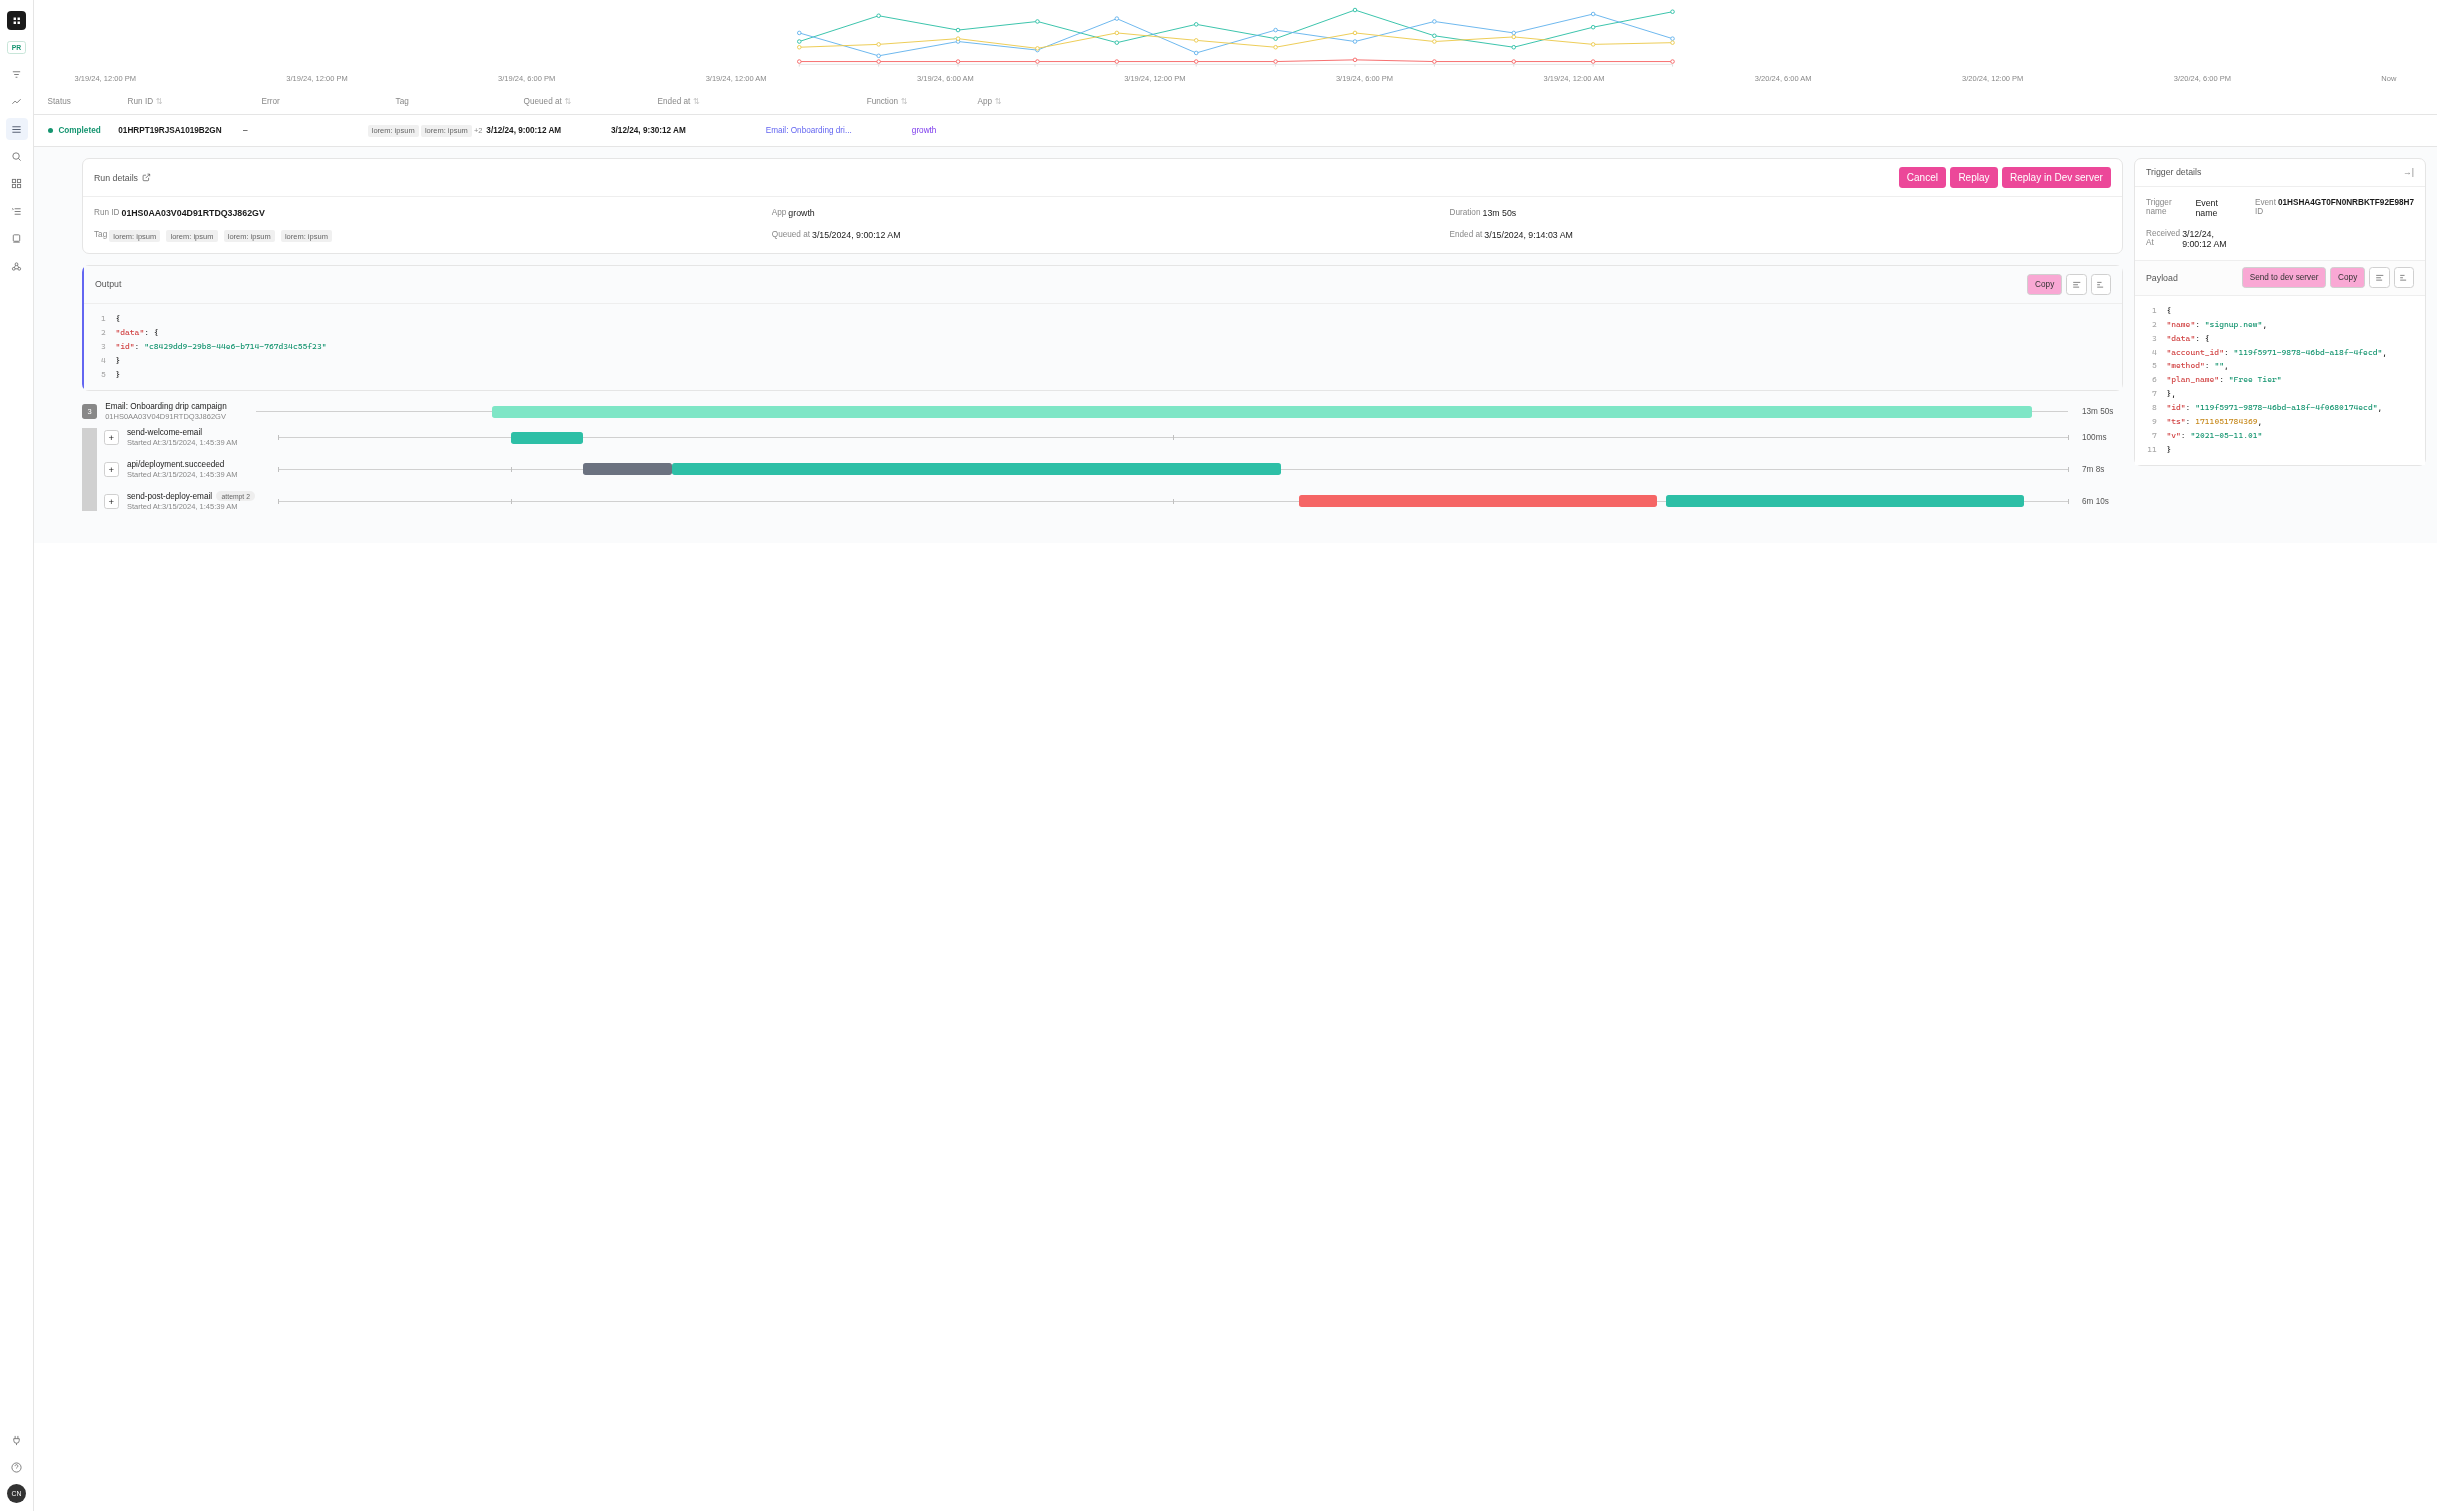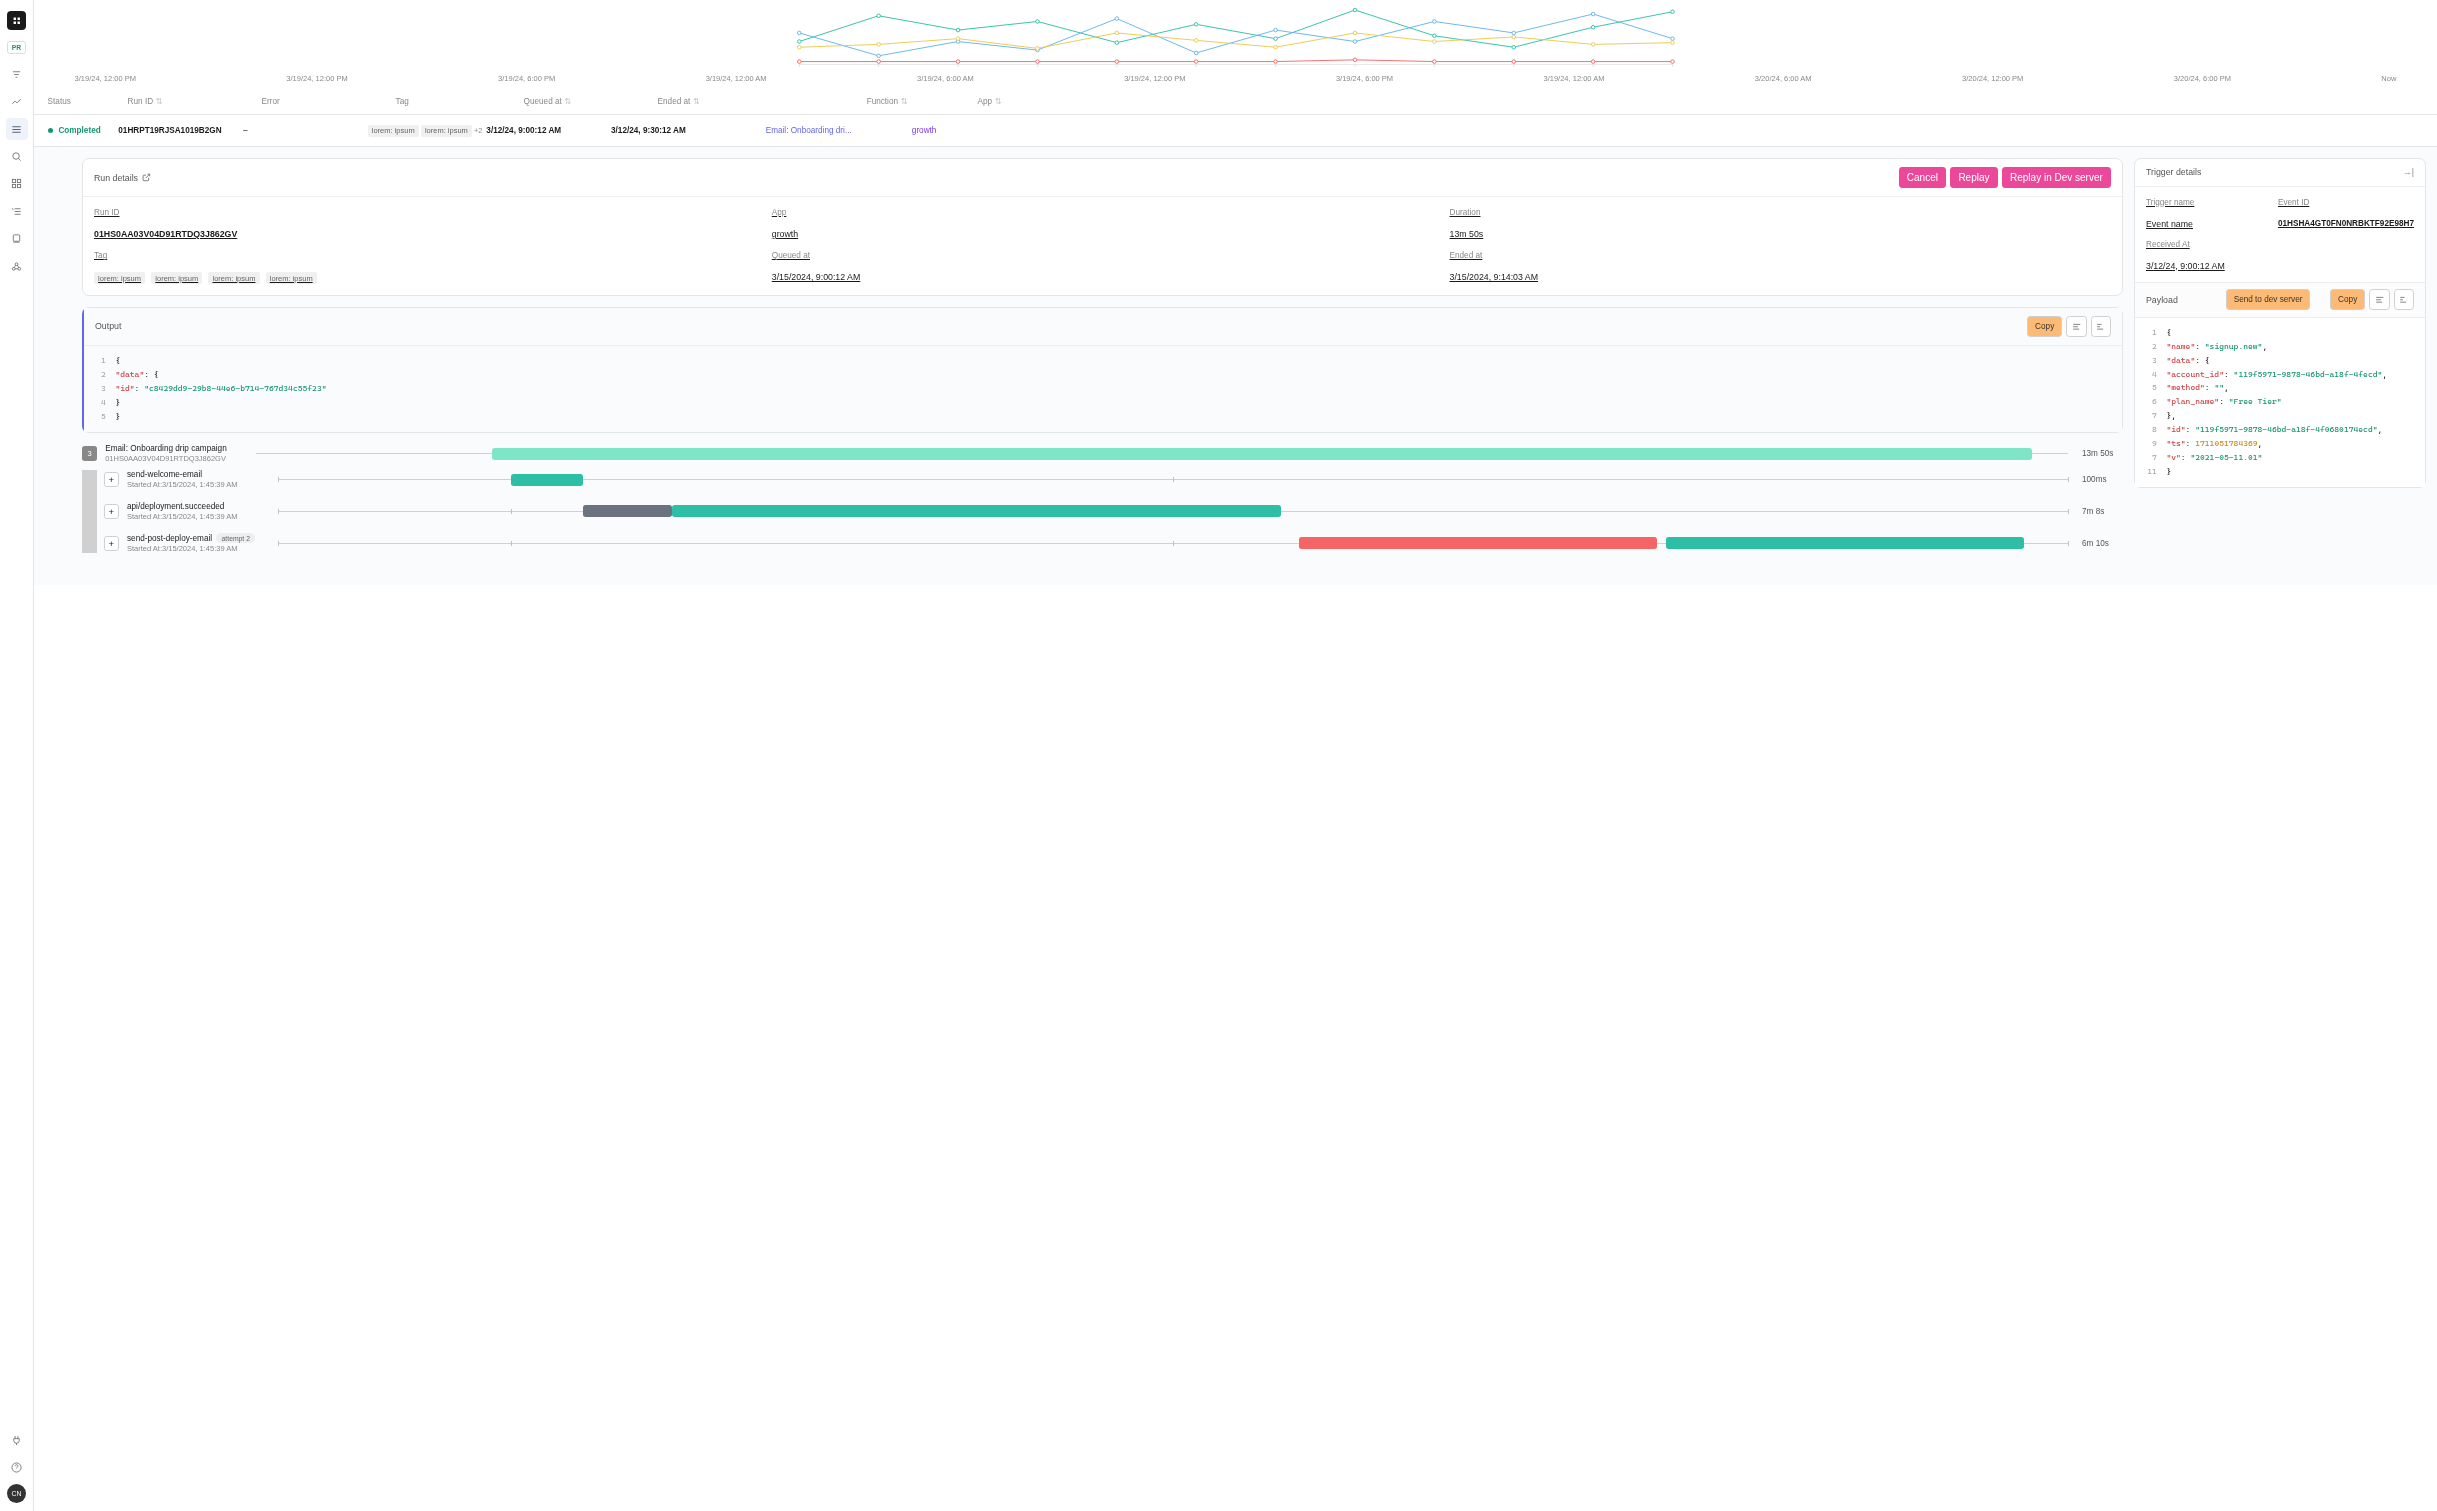--- a/index.html
+++ b/index.html
@@ -32,25 +32,25 @@
 
 .detail-wrap { display: flex; gap: 11px; padding: 11px 11px 27px 48px; background: #fafbfc; }
 .detail-left { flex: 1; display: flex; flex-direction: column; gap: 11px; }
 .detail-right { width: 292px; display: flex; flex-direction: column; gap: 0; }
 
 .card { background: #fff; border: 0.7px solid #e5e5e5; border-radius: 7px; }
 .card-head { display: flex; align-items: center; justify-content: space-between; padding: 8.2px 11px; border-bottom: 0.7px solid #eee; }
 .card-title { font-size: 8.8px; color: #555; display: flex; align-items: center; gap: 4.1px; }
 .btn-group { display: flex; gap: 4.1px; }
 .btn { border: none; background: #ec4899; color: #fff; border-radius: 3.4px; padding: 4.8px 8.2px; font-size: 10px; cursor: pointer; }
-.btn-outline { background: #fdba74; border: 0.7px solid #d0d0d0; color: #333; border-radius: 3.4px; padding: 4.1px 6.8px; font-size: 8.2px; cursor: pointer; margin-left: 16px; }
+.btn-outline { background: #f9a8d4; border: 0.7px solid #d0d0d0; color: #333; border-radius: 3.4px; padding: 4.1px 6.8px; font-size: 8.2px; cursor: pointer; }
 .btn-icon { background: #fff; border: 0.7px solid #d0d0d0; border-radius: 3.4px; width: 20.4px; height: 20.4px; display: flex; align-items: center; justify-content: center; cursor: pointer; color: #666; }
 
 .meta-grid { display: grid; grid-template-columns: 1fr 1fr 1fr; gap: 12.2px 16.3px; padding: 11px; }
-.meta-item { display: flex; flex-direction: column; gap: 12px; text-decoration: underline; }
+.meta-item { display: flex; flex-direction: row; gap: 2px; }
 .meta-label { font-size: 8.2px; color: #888; }
 .meta-val { font-size: 8.8px; color: #1a1a1a; }
 .meta-tags { display: flex; gap: 4.1px; flex-wrap: wrap; }
 
 .output-card { border-left: 2px solid #6366f1; }
 .code-block { padding: 8.2px 11px; font-family: 'SF Mono', Monaco, 'Cascadia Code', monospace; font-size: 8.2px; line-height: 1.7; background: #fafbfc; }
 .code-line { display: flex; }
 .lineno { width: 20.4px; color: #aaa; text-align: right; padding-right: 9.5px; user-select: none; }
 .tok-brace { color: #1a1a1a; }
 .tok-key { color: #d14343; }

